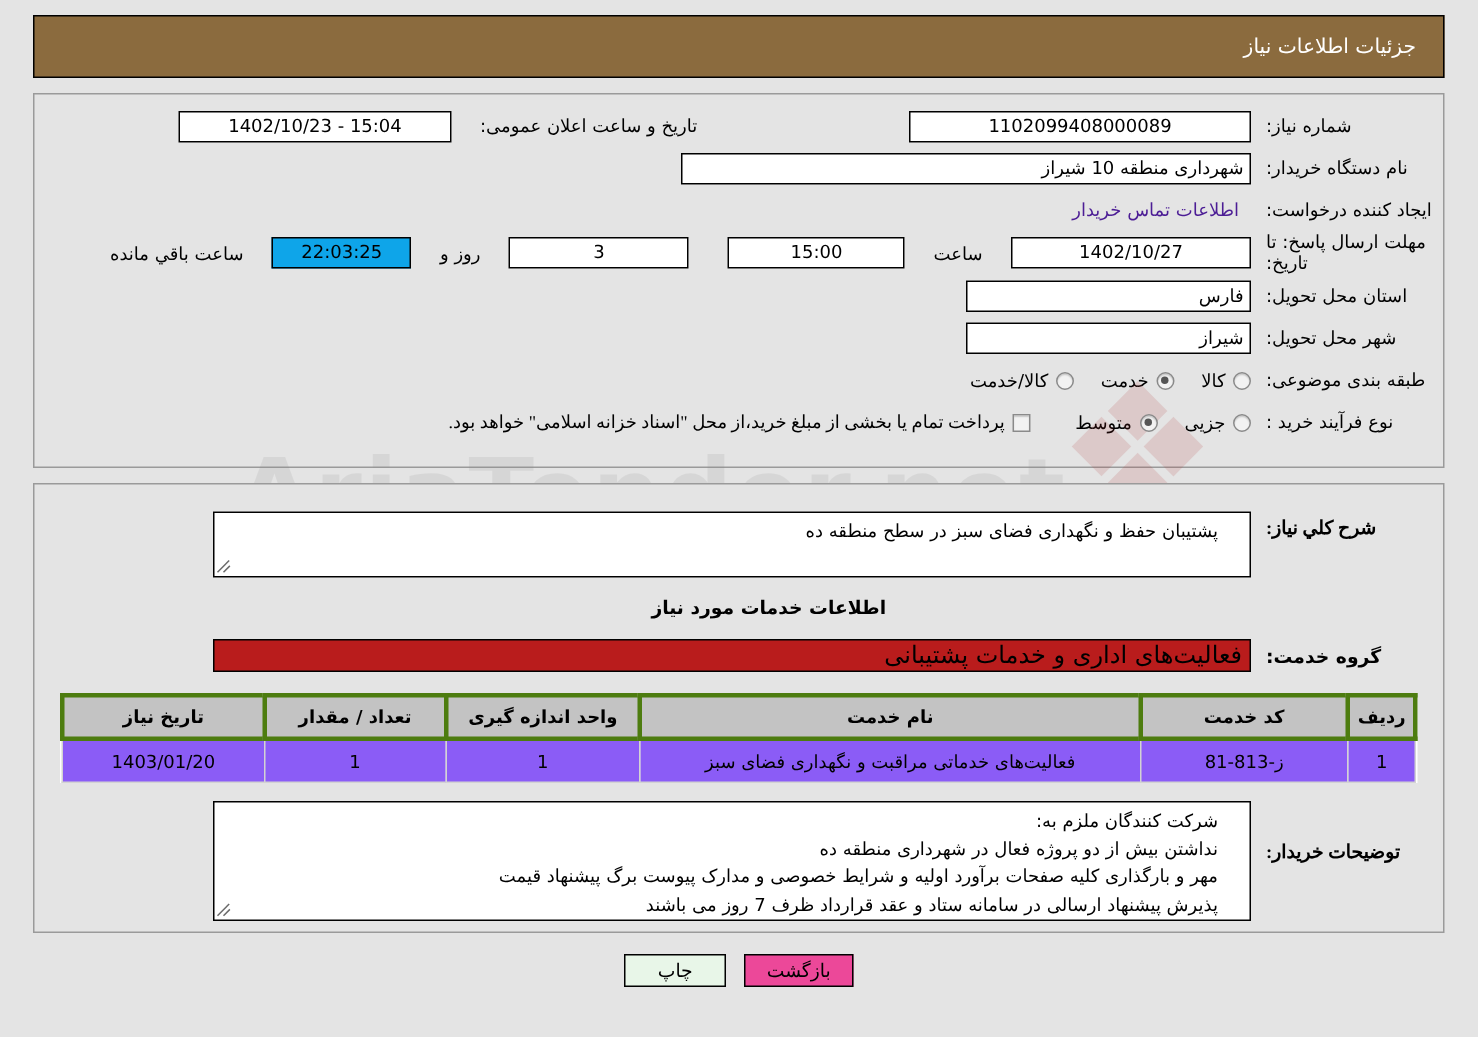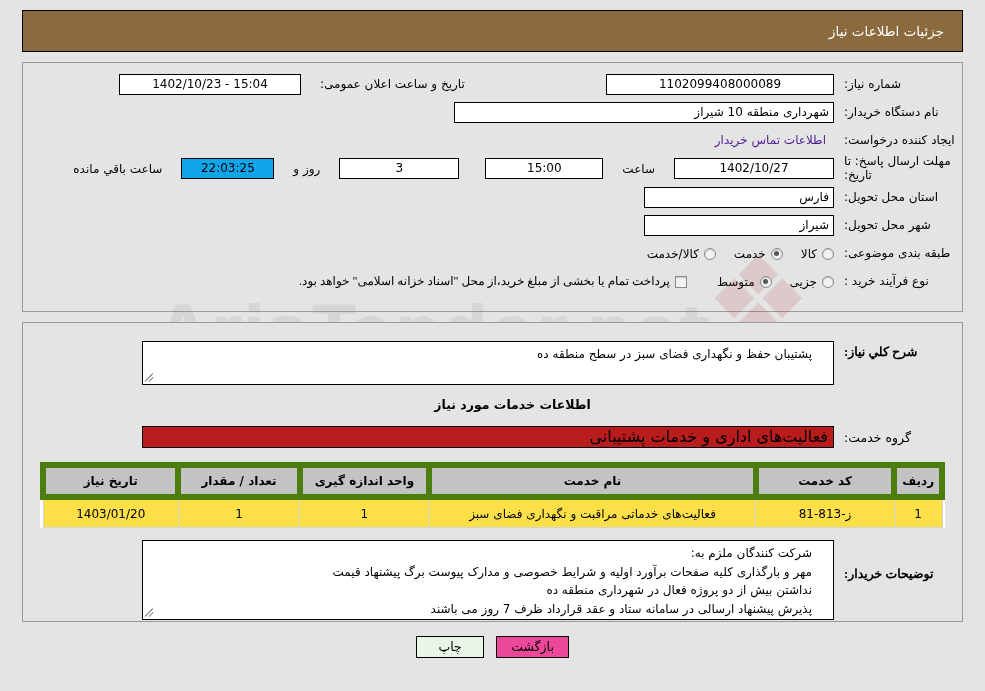--- a/index.html
+++ b/index.html
@@ -208,21 +208,21 @@
   .group-row {
     display: flex;
     align-items: center;
     padding-top: 10px;
   }
   .group-lbl {
     width: 128px;
     min-width: 128px;
     text-align: left;
     padding-left: 10px;
-    font-weight: normal;
+    font-weight: bold;
     font-size: 12.5px;
     box-sizing: border-box;
   }
   .group-fld {
     width: 692px;
     height: 22px;
     line-height: 20px;
     border: 1px solid #000;
     background: #b91c1c;
     box-sizing: border-box;
@@ -234,32 +234,32 @@
   
   .tbl-wrap { padding: 14px 0 0 0; display: flex; justify-content: center; }
   table.items {
     border-collapse: collapse;
     width: 905px;
     font-size: 12px;
     background: #fff;
   }
   table.items th {
     background: #c3c3c3;
-    border: 6px solid #4d7c0f;
+    border: 3px solid #4d7c0f;
     font-weight: bold;
     height: 26px;
     text-align: center;
     font-size: 12px;
     padding: 0 4px;
   }
   table.items td {
     border: 1px solid #d3d3d3;
     height: 27px;
     text-align: center;
-    background: #fde047;
+    background: #8b5cf6;
     padding: 0 4px;
     font-size: 12px;
   }
   .col-radif { width: 34px; }
   .col-code  { width: 136px; }
   .col-name  { width: 352px; }
   .col-unit  { width: 128px; }
   .col-qty   { width: 118px; }
   .col-date  { width: 130px; }
 
@@ -438,22 +438,22 @@
           <td>1403/01/20</td>
         </tr>
       </tbody>
     </table>
   </div>
 
   <div class="desc-row" style="padding-top:12px">
     <span class="desc-lbl" style="padding-top:26px">توضیحات خریدار:</span>
     <div class="textarea-box notes-box">
       <div>شرکت کنندگان ملزم به:</div>
+      <div>نداشتن بیش از دو پروژه فعال در شهرداری منطقه ده</div>
       <div>مهر و بارگذاری کلیه صفحات برآورد اولیه و شرایط خصوصی و مدارک پیوست برگ پیشنهاد قیمت</div>
-      <div>نداشتن بیش از دو پروژه فعال در شهرداری منطقه ده</div>
       <div>پذیرش پیشنهاد ارسالی در سامانه ستاد و عقد قرارداد ظرف 7 روز می باشند</div>
       <span class="grip"></span>
     </div>
   </div>
 
 </div>
 
 <div class="footer">
   <div class="btn btn-back">بازگشت</div>
   <div class="btn btn-print">چاپ</div>

